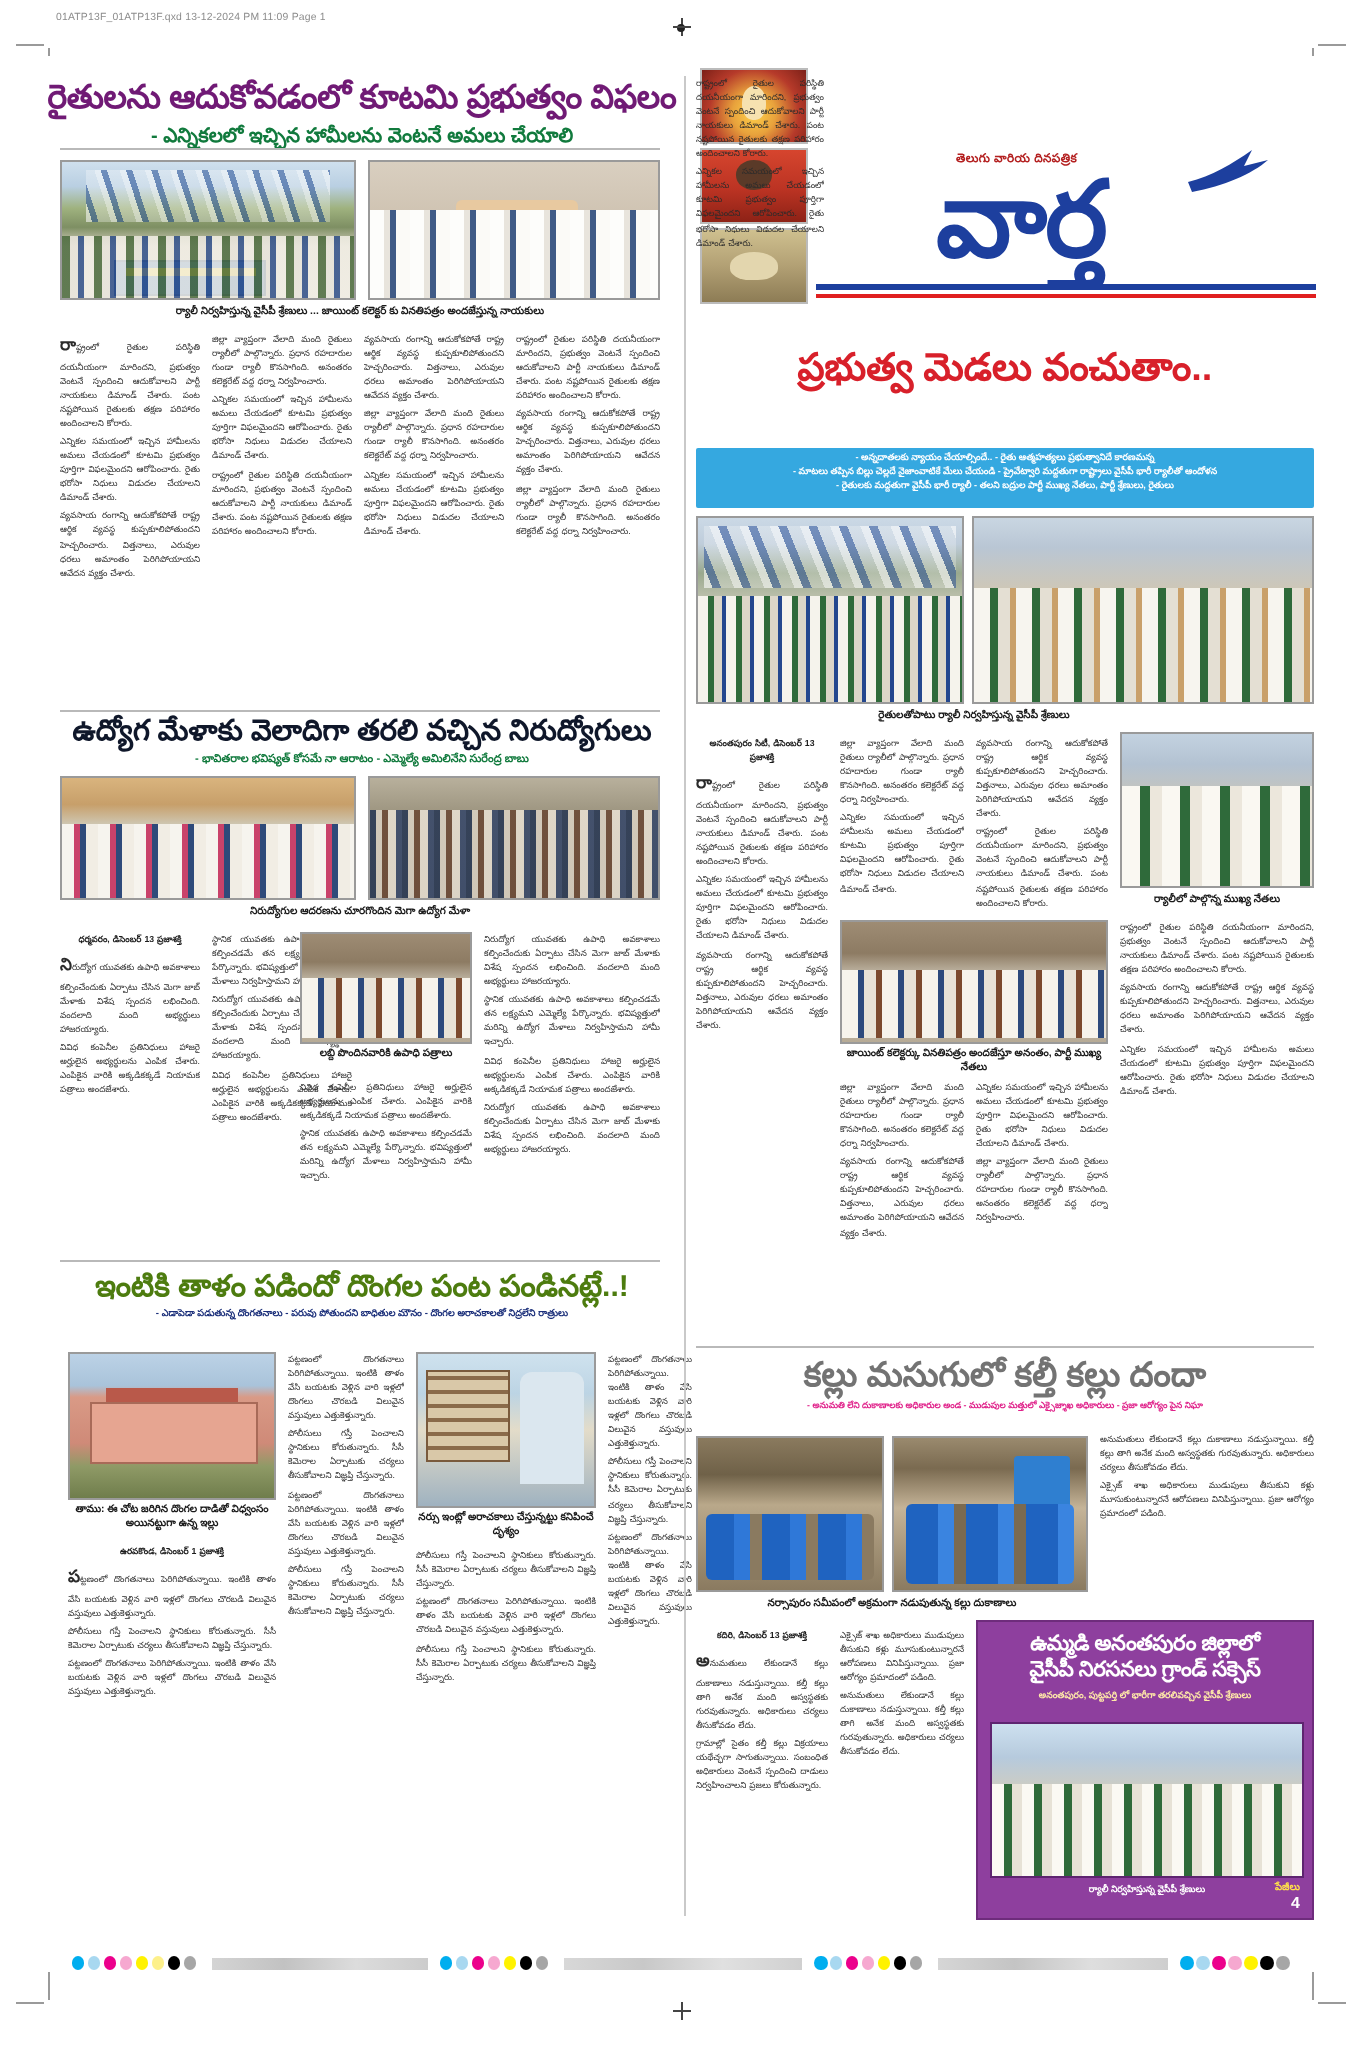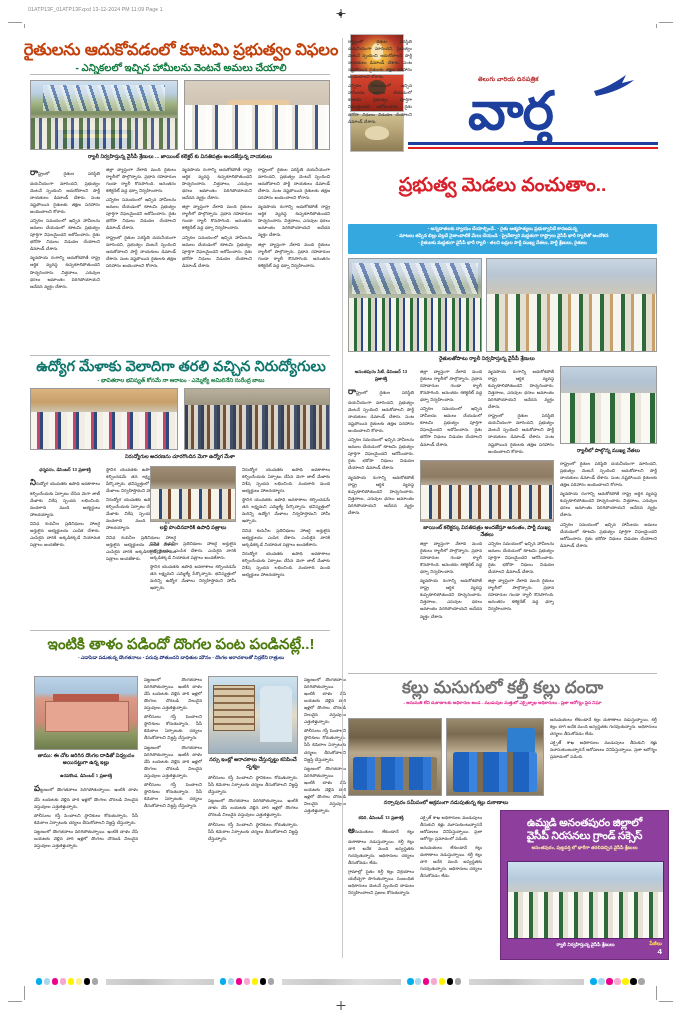--- a/index.html
+++ b/index.html
@@ -121,21 +121,21 @@
     padding:0 10px;
   }
   .datebar span { font-size:7.4px; color:#2a2a2a; font-weight:bold; white-space:nowrap; }
 
   
   .lead-head {
     position:absolute; left:0px; top:12px; width:318px;
     text-align:center;
   }
   .lead-head .h1 {
-    font-size:16.5px; font-weight:bold; color:#c2410c; line-height:1.15;
+    font-size:16.5px; font-weight:bold; color:#701a75; line-height:1.15;
     letter-spacing:-.2px; white-space:nowrap;
   }
   .lead-head .sub {
     margin-top:3px; font-size:10px; color:#117a3d; font-weight:bold;
     white-space:nowrap;
   }
 
   
   .ph { position:absolute; border:1px solid #9a9a9a; overflow:hidden; }
 
@@ -261,21 +261,21 @@
   .cap {
     position:absolute; text-align:center; font-size:5.2px; color:#1a1a1a;
     font-weight:bold; line-height:1.25;
   }
 
   
   .sec-head { position:absolute; text-align:center; }
   .sec-head .t { font-weight:bold; line-height:1.12; white-space:nowrap; }
   .sec-head .s { font-weight:bold; margin-top:2.5px; line-height:1.25; }
 
-  .sec-green .t { color:#0f766e; }
+  .sec-green .t { color:#0f172a; }
   .sec-green .s { color:#117a3d; }
   .sec-navy .t { color:#4d7c0f; }
   .sec-navy .s { color:#1b2f7a; }
   .sec-red .t { color:#d8202a; }
   .sec-pink .t { color:#737373; }
   .sec-pink .s { color:#e0218a; }
 
   
   .bullet-panel {
     position:absolute; left:326px; top:196px; width:309px; height:30px;
@@ -285,21 +285,20 @@
   .bullet-panel div {
     color:#ffffff; font-size:4.6px; font-weight:bold; line-height:1.52;
     white-space:nowrap;
   }
 
   
   .promo {
     position:absolute; left:466px; top:782px; width:169px; height:150px;
     background:#8e3f9e; border:1px solid #6e2c7c;
     padding:5px 5px 4px;
-    margin-left:12px;
   }
   .promo .pt {
     color:#ffffff; font-size:10.6px; font-weight:bold; text-align:center;
     line-height:1.22; letter-spacing:-.2px;
   }
   .promo .ps {
     color:#ffe9a8; font-size:4.6px; font-weight:bold; text-align:center;
     margin-top:3px; line-height:1.3;
   }
   .promo-photo {

